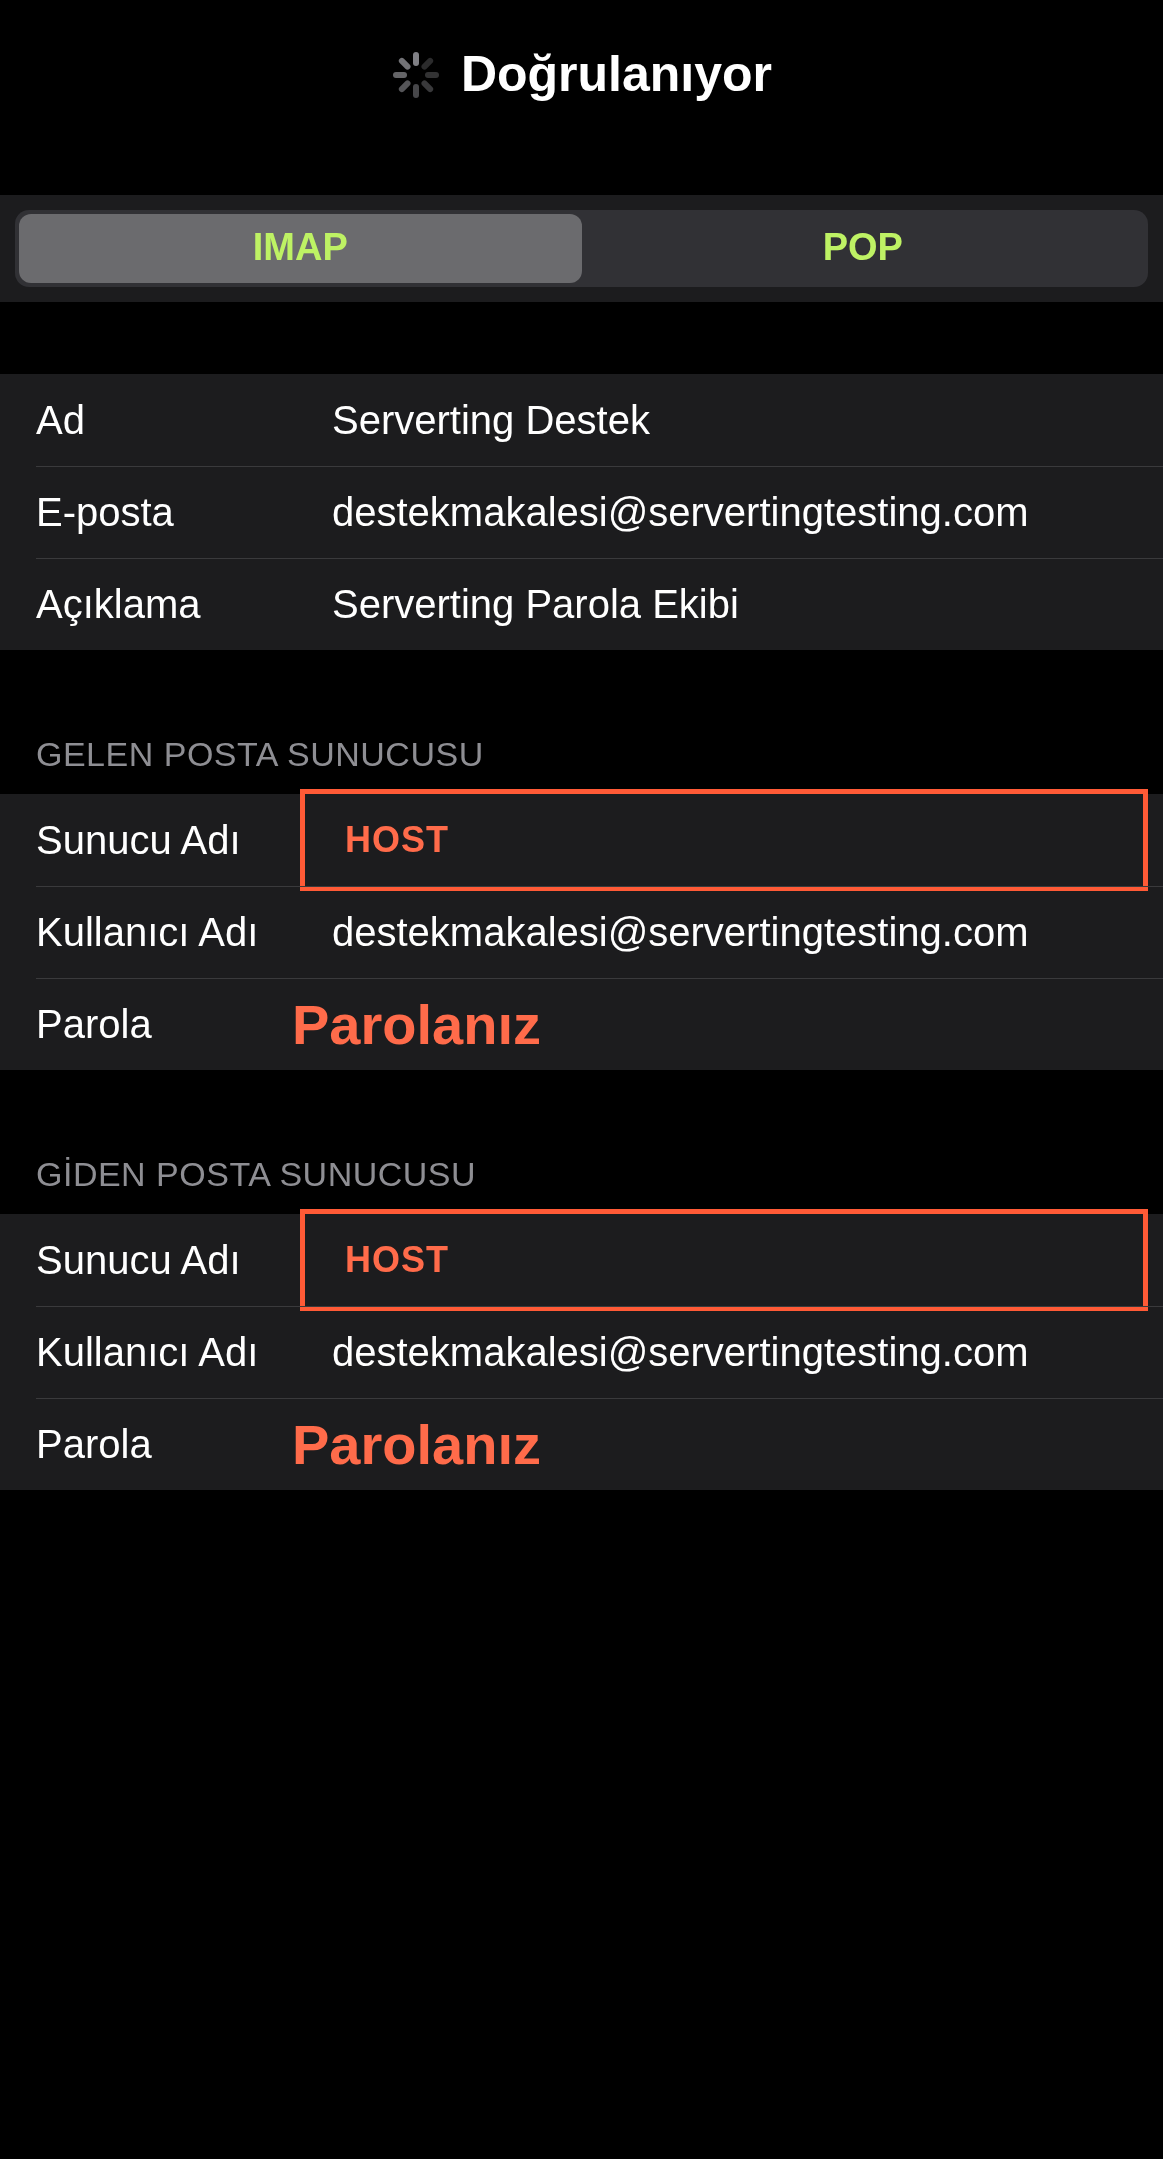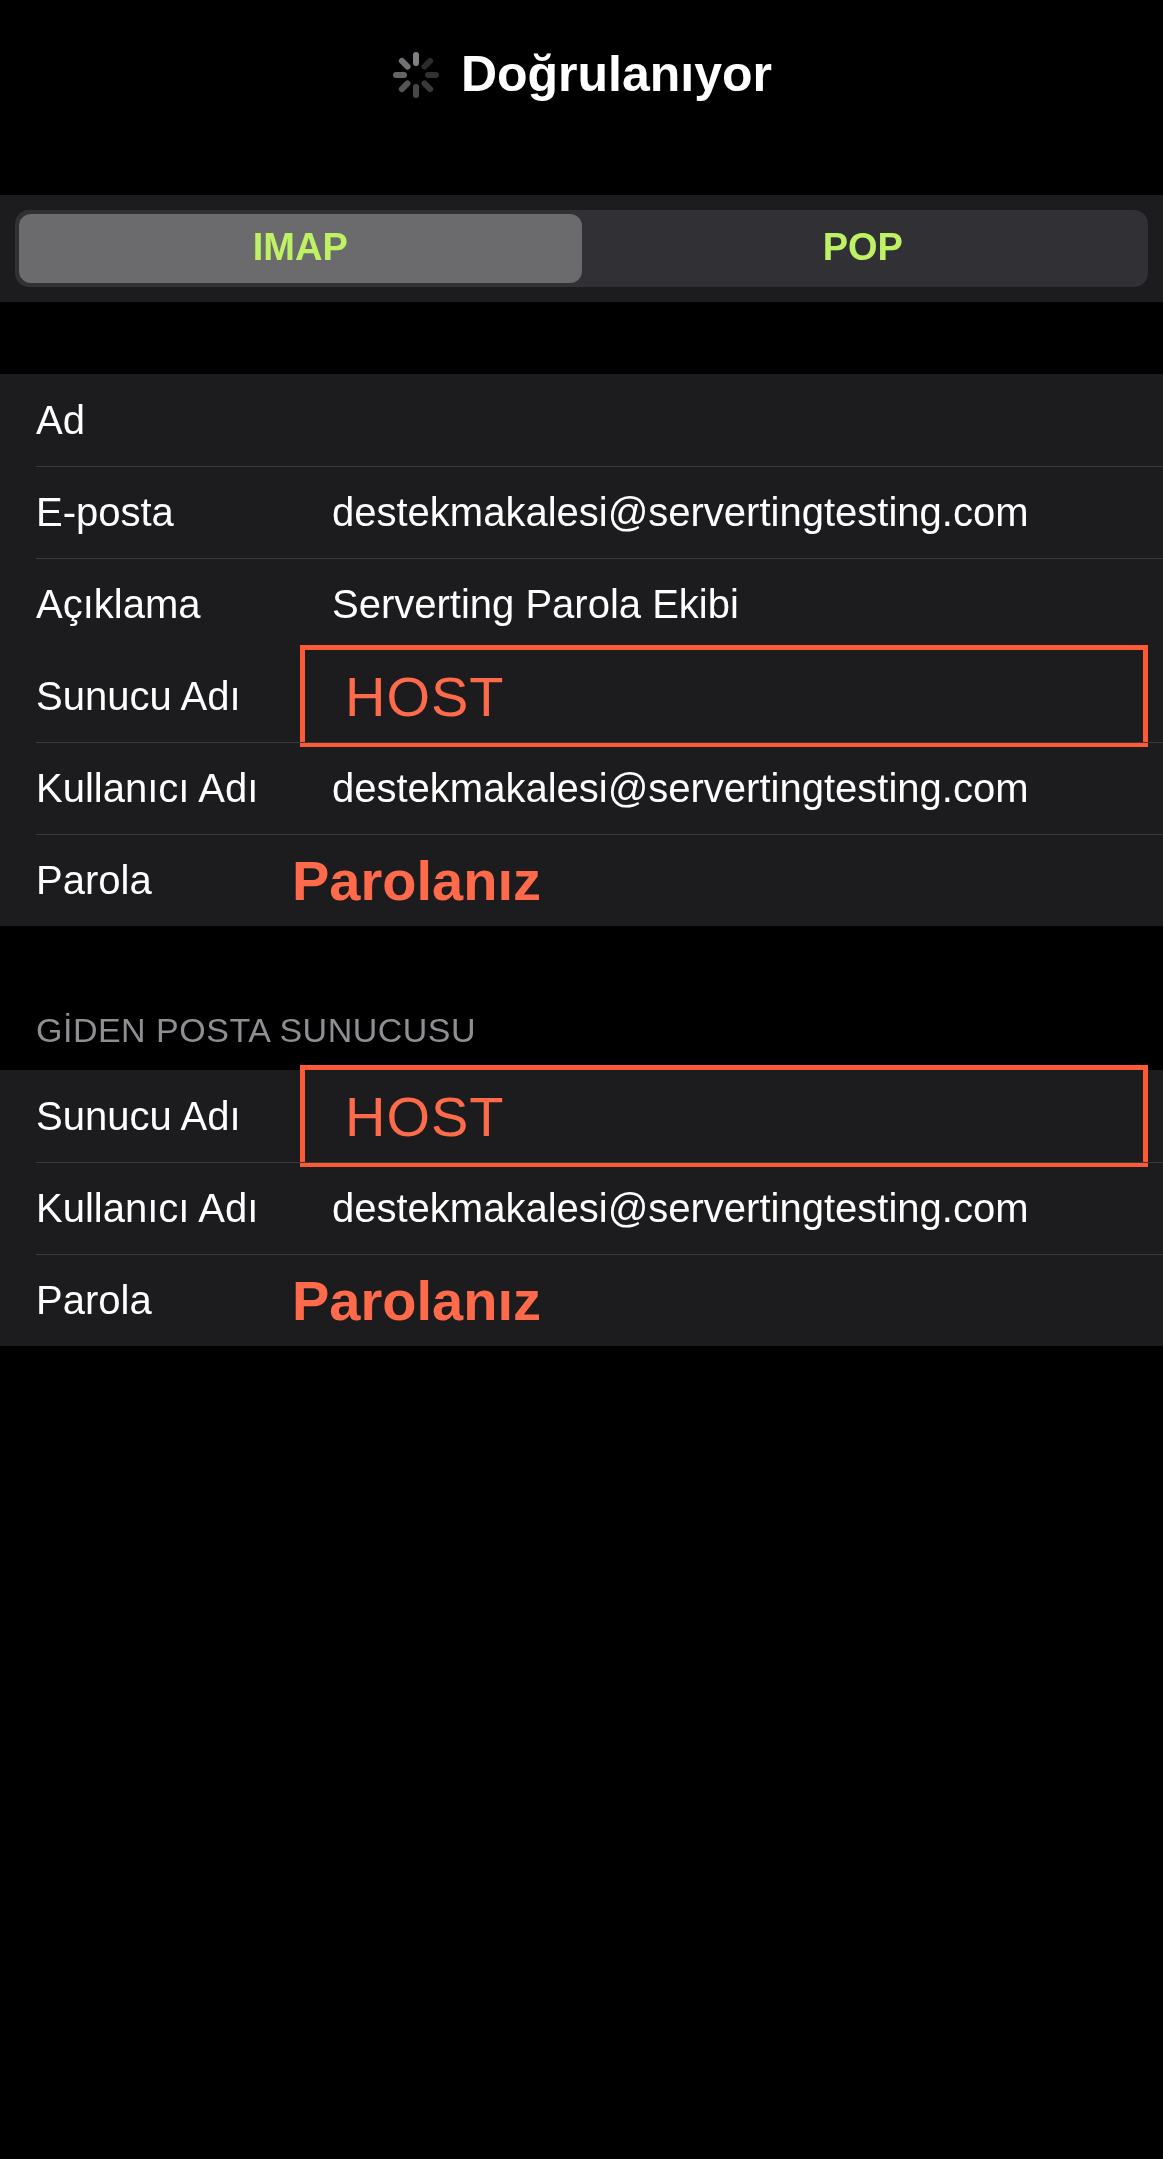--- a/index.html
+++ b/index.html
@@ -136,22 +136,22 @@
     top: -5px;
     bottom: -5px;
     border: 5px solid #ff5a36;
     display: flex;
     align-items: center;
     padding-left: 40px;
     pointer-events: none;
   }
   .annotation-text {
     color: #ff6b4a;
-    font-weight: 400;
-    font-size: 56px;
+    font-weight: 700;
+    font-size: 36px;
     letter-spacing: 1px;
   }
   .annotation-inline {
     color: #ff6b4a;
     font-weight: 700;
     font-size: 56px;
     position: absolute;
     left: 292px;
     top: 50%;
     transform: translateY(-50%);
@@ -187,31 +187,33 @@
       <div class="segment active">IMAP</div>
       <div class="segment">POP</div>
     </div>
   </div>
 
   <div class="spacer"></div>
 
   <div class="group">
     <div class="row">
       <span class="row-label">Ad</span>
+      <span class="row-value input">Serverting Destek</span>
     </div>
     <div class="row">
       <span class="row-label">E-posta</span>
       <span class="row-value input">destekmakalesi@servertingtesting.com</span>
     </div>
     <div class="row">
       <span class="row-label">Açıklama</span>
       <span class="row-value input">Serverting Parola Ekibi</span>
     </div>
   </div>
 
+  <div class="group-header">GELEN POSTA SUNUCUSU</div>
   <div class="group">
     <div class="row">
       <span class="row-label">Sunucu Adı</span>
       <span class="row-value input"></span>
       <div class="annotation-box">
         <span class="annotation-text">HOST</span>
       </div>
     </div>
     <div class="row">
       <span class="row-label">Kullanıcı Adı</span>

